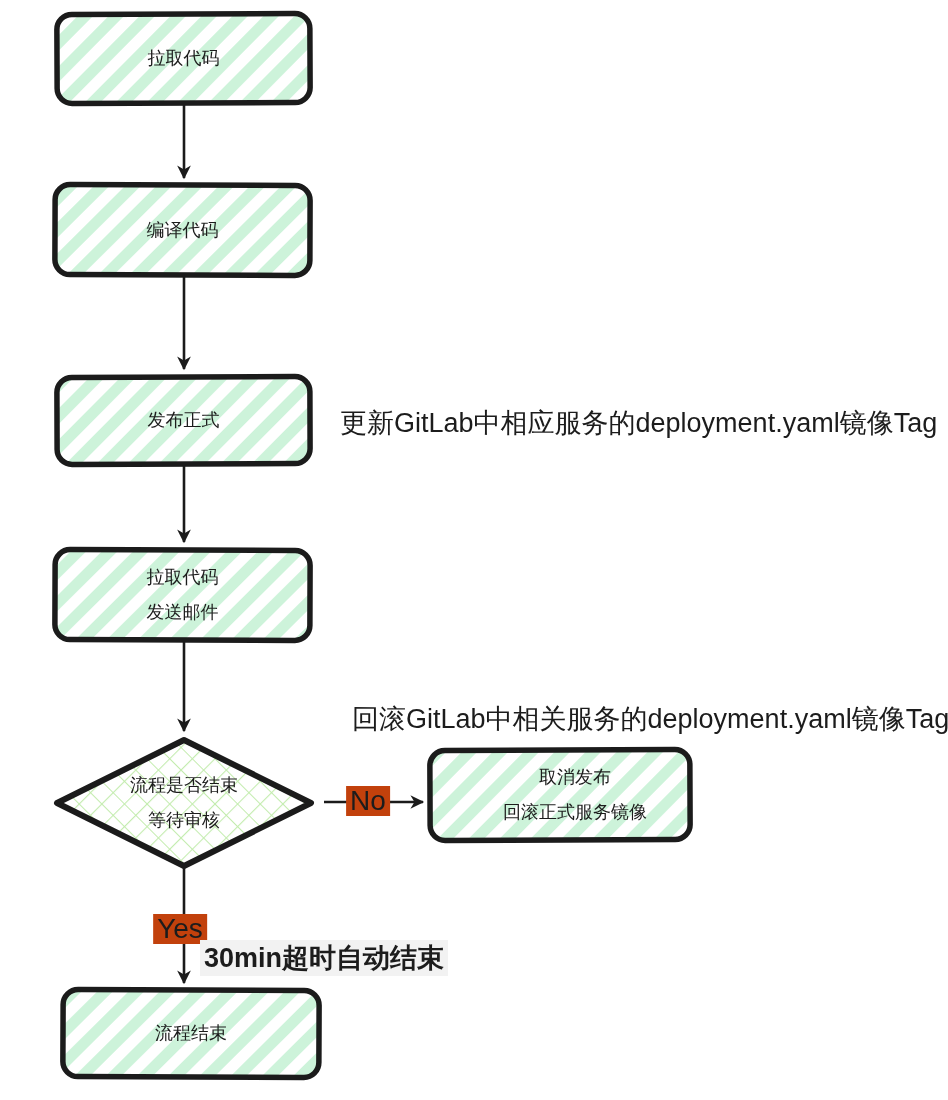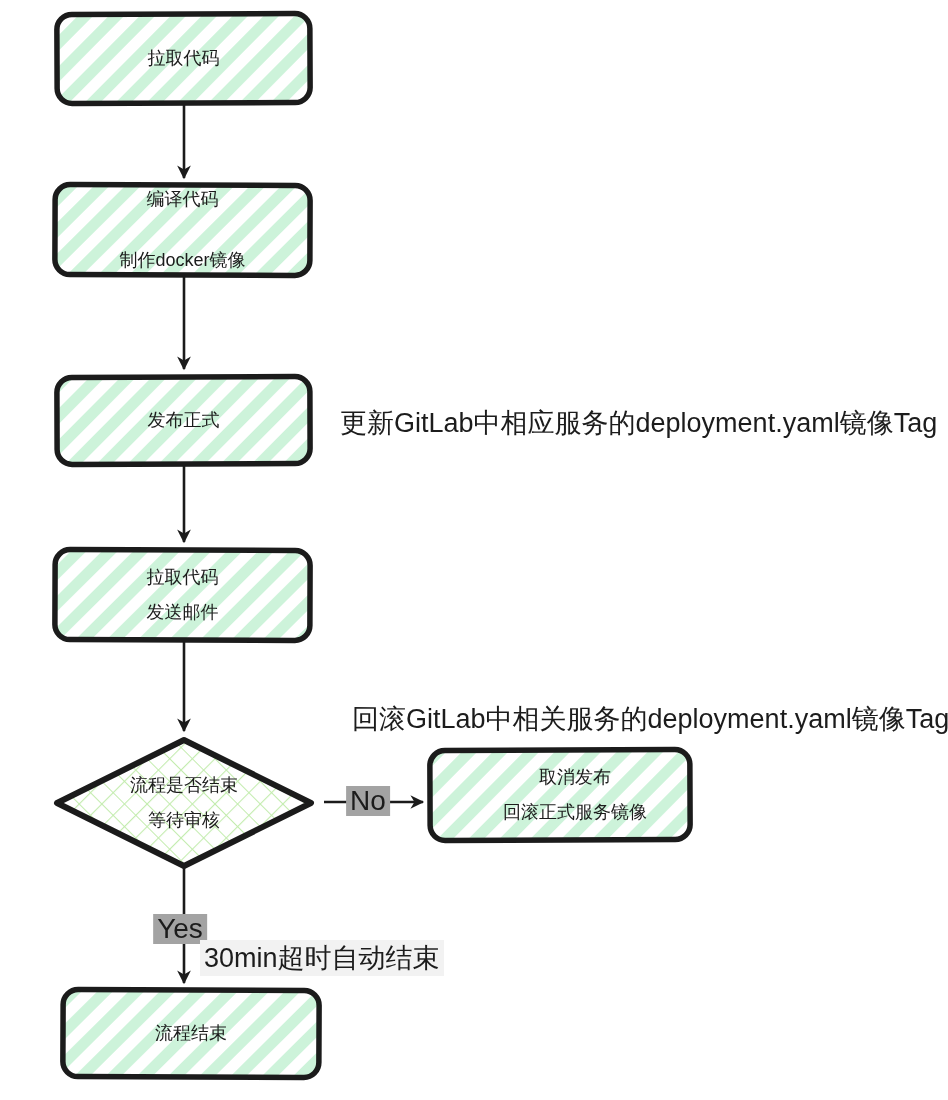--- a/index.html
+++ b/index.html
@@ -33,21 +33,21 @@
     position: absolute;
     font-size: 27px;
     line-height: 34px;
     white-space: nowrap;
     color: #1c1c1c;
   }
   .annotation.shaded { background: #f2f2f2; padding: 1px 4px; }
   .edge-label {
     position: absolute;
     transform: translate(-50%, -50%);
-    background: #a3a3a3;
+    background: #c2410c;
     padding: 0 4px;
     font-size: 28px;
     line-height: 30px;
     color: #1c1c1c;
   }
 </style>
 </head>
 <body>
 
 <div class="canvas">
@@ -84,21 +84,20 @@
     <line x1="324" y1="802" x2="423" y2="802" stroke="#1b1b1b" stroke-width="2.6" marker-end="url(#arrowhead)"></line>
     <line x1="184" y1="868" x2="184" y2="983" stroke="#1b1b1b" stroke-width="2.6" marker-end="url(#arrowhead)"></line>
   </svg>
 
   <div class="node-label" style="left:57px; top:14px; width:253px; height:89px;">
     <span>拉取代码</span>
   </div>
 
   <div class="node-label" style="left:55px; top:185px; width:255px; height:90px;gap:26px;">
     <span>编译代码</span>
-    <span>制作docker镜像</span>
   </div>
 
   <div class="node-label" style="left:57px; top:377px; width:253px; height:87px;">
     <span>发布正式</span>
   </div>
 
   <div class="node-label" style="left:55px; top:550px; width:255px; height:90px;">
     <span>拉取代码</span>
     <span>发送邮件</span>
   </div>
@@ -115,15 +114,15 @@
 
   <div class="node-label" style="left:63px; top:990px; width:256px; height:87px;">
     <span>流程结束</span>
   </div>
 
   <div class="edge-label" style="left:368px; top:801px;">No</div>
   <div class="edge-label" style="left:180px; top:929px;">Yes</div>
 
   <div class="annotation" style="left:340px; top:406px;text-align:right;">更新GitLab中相应服务的deployment.yaml镜像Tag</div>
   <div class="annotation" style="left:352px; top:702px;">回滚GitLab中相关服务的deployment.yaml镜像Tag</div>
-  <div class="annotation shaded" style="left:200px; top:940px;">30min超时自动结束</div>
+  <div class="annotation shaded" style="left:200px; top:940px;font-weight:bold;">30min超时自动结束</div>
 
 </div>
 
 </body></html>

